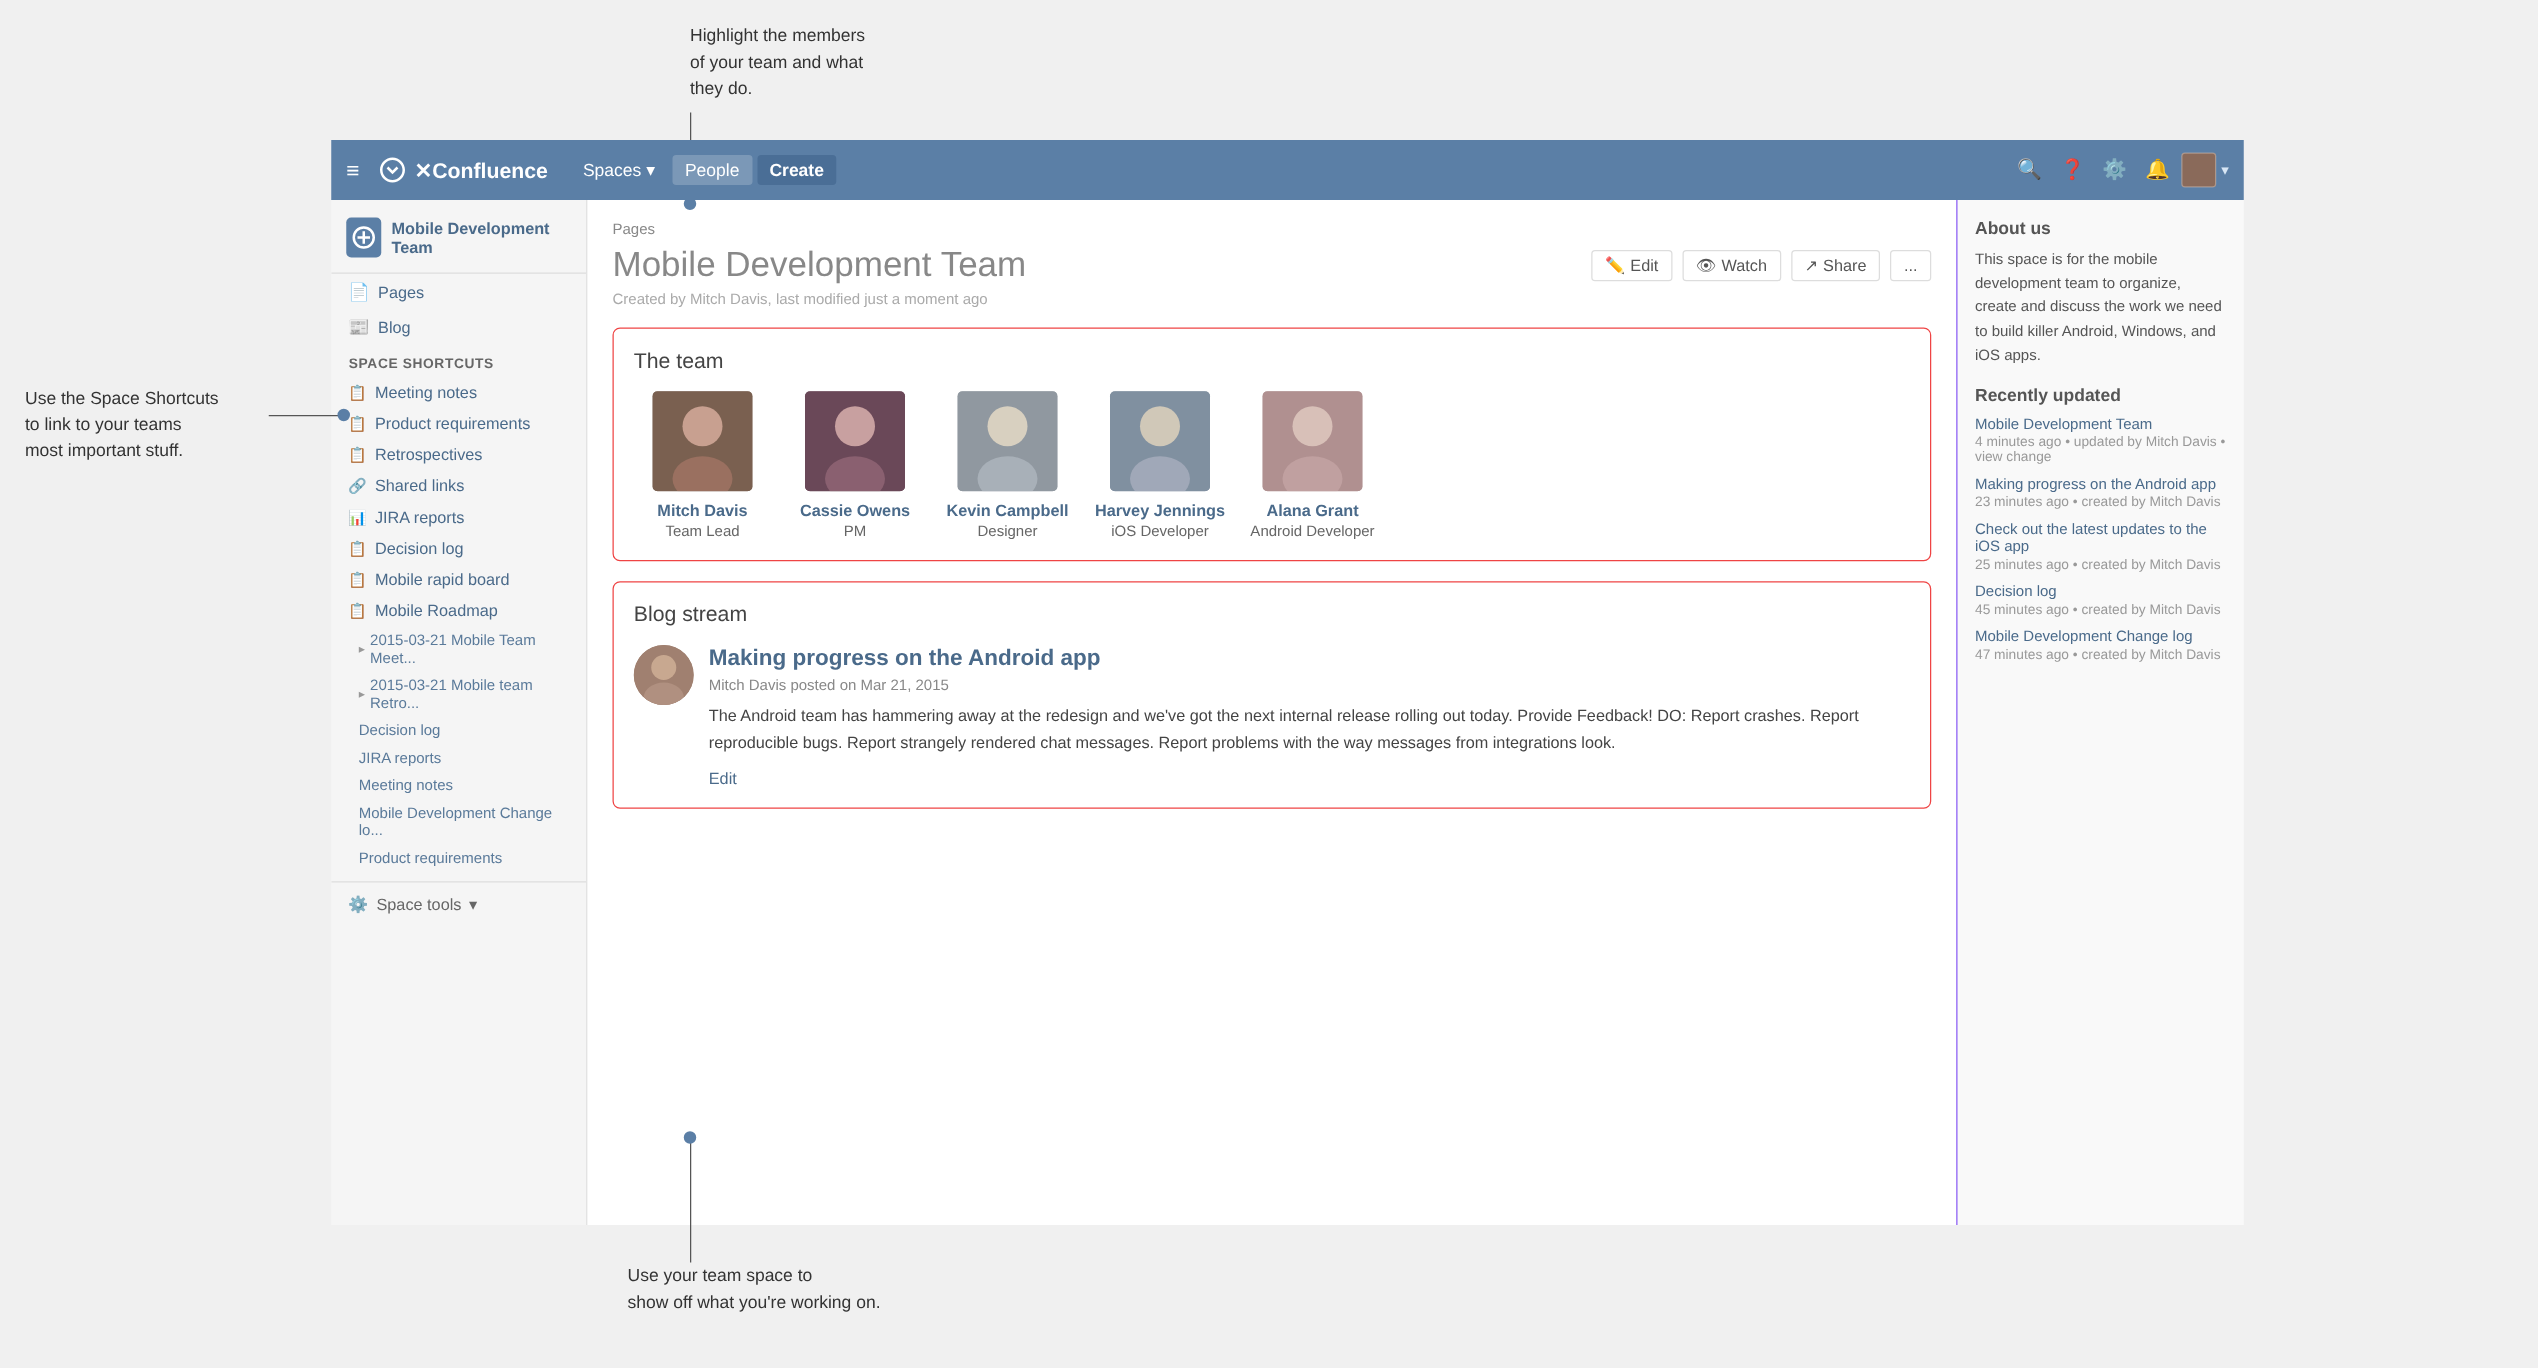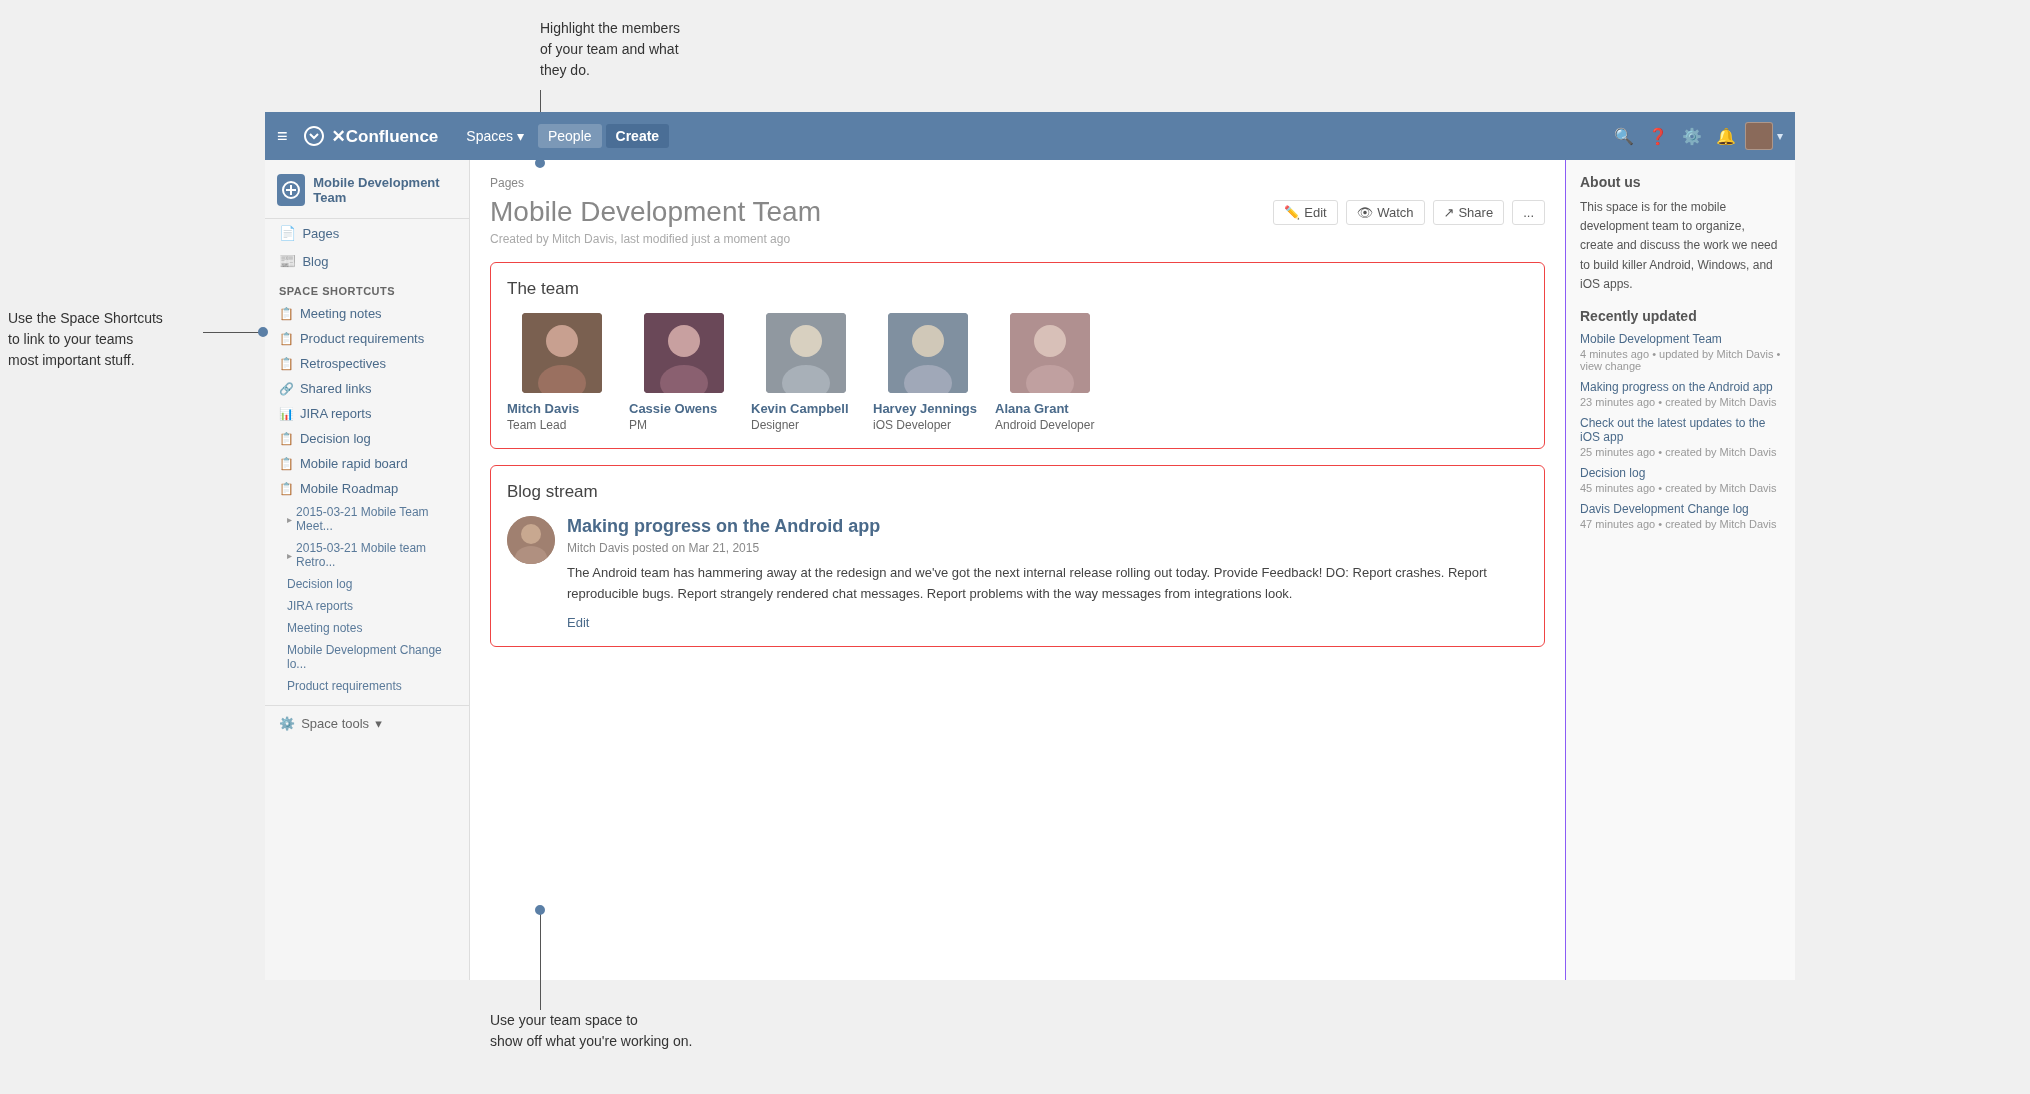--- a/index.html
+++ b/index.html
@@ -113,21 +113,21 @@
     }
     .page-meta { font-size: 12px; color: #aaa; margin-bottom: 16px; }
 
     
     .section-box {
       border: 1px solid #ef4444; border-radius: 6px;
       padding: 16px; margin-bottom: 16px;
     }
     .section-title { font-size: 17px; color: #444; margin-bottom: 14px; }
     .team-grid { display: flex; gap: 12px; }
-    .team-member { text-align: left; min-width: 110px; }
+    .team-member { text-align: center; min-width: 110px; }
     .team-avatar {
       width: 80px; height: 80px; border-radius: 4px; margin: 0 auto 8px;
       background: #bbb; overflow: hidden; display: flex; align-items: center; justify-content: center;
     }
     .team-avatar svg { width: 100%; height: 100%; }
     .team-name { font-size: 13px; font-weight: bold; color: #4a6a8a; margin-bottom: 2px; }
     .team-role { font-size: 12px; color: #666; }
 
     
     .blog-title { font-size: 17px; color: #444; margin-bottom: 14px; }
@@ -153,21 +153,21 @@
     .rs-title { font-size: 14px; font-weight: 600; color: #555; margin-bottom: 8px; margin-top: 14px; }
     .rs-title:first-child { margin-top: 0; }
     .rs-body { font-size: 12px; color: #555; line-height: 1.6; margin-bottom: 10px; }
     .rs-item { margin-bottom: 8px; }
     .rs-link { color: #4a6a8a; font-size: 12px; cursor: pointer; display: block; margin-bottom: 2px; }
     .rs-meta { font-size: 11px; color: #999; }
 
     
     .annotation-container {
       position: absolute;
-      top: 0; left: 0;
+      top: 0; left: 12px;
       width: 1816px; height: 1094px;
       pointer-events: none;
     }
     .ann-text {
       position: absolute;
       font-size: 14px;
       color: #333;
       line-height: 1.5;
     }
     .ann-dot {
@@ -422,21 +422,21 @@
     </div>
     <div class="rs-item">
       <span class="rs-link">Check out the latest updates to the iOS app</span>
       <div class="rs-meta">25 minutes ago • created by Mitch Davis</div>
     </div>
     <div class="rs-item">
       <span class="rs-link">Decision log</span>
       <div class="rs-meta">45 minutes ago • created by Mitch Davis</div>
     </div>
     <div class="rs-item">
-      <span class="rs-link">Davis Development Change log</span>
+      <span class="rs-link">Mobile Development Change log</span>
       <div class="rs-meta">47 minutes ago • created by Mitch Davis</div>
     </div>
   </div>
 </div>
 
 <div class="annotation-container">
 
   <div class="ann-text" style="top:18px; left:540px; max-width:200px;">
     Highlight the members<br>of your team and what<br>they do.
   </div>

